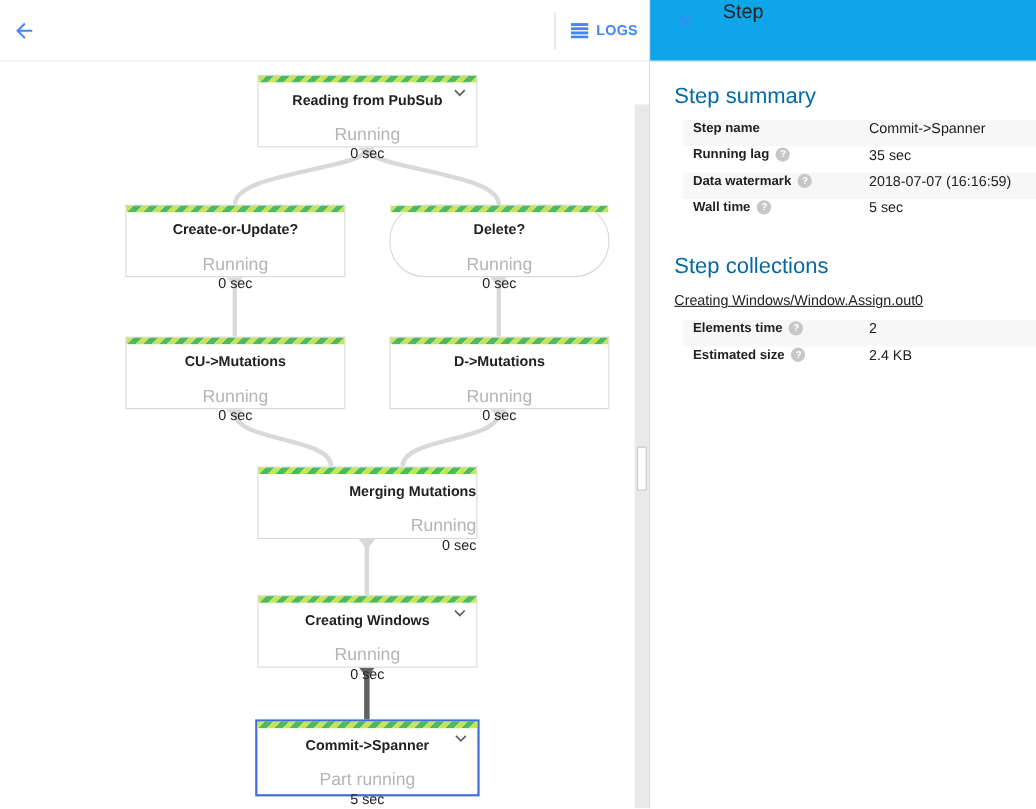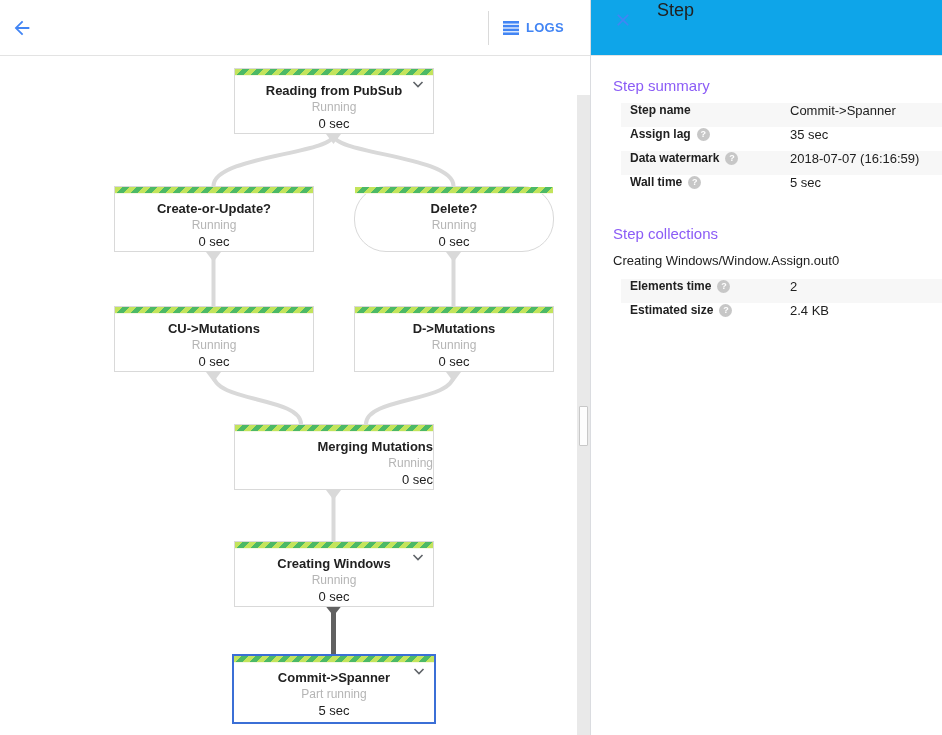--- a/index.html
+++ b/index.html
@@ -23,21 +23,21 @@
   .icon-btn {
     width: 40px; height: 40px; display: flex; align-items: center; justify-content: center;
     cursor: pointer; border: none; background: transparent; flex: 0 0 auto;
   }
   .page-title { font-size: 18px; color: #212121; margin-left: 8px; white-space: nowrap; }
   .header-spacer { flex: 1; }
   .header-divider { width: 1px; height: 34px; background: #dadada; margin-right: 14px; }
   .logs-btn {
     display: flex; align-items: center; gap: 7px; border: none; background: transparent;
     color: #4285f4; font-weight: bold; font-size: 13px; letter-spacing: .3px;
-    cursor: pointer; margin-right: 26px; font-family: inherit;
+    cursor: pointer; margin-right: 10px; font-family: inherit;
   }
   .panel-title { font-size: 18px; color: #212121; margin-left: 14px; }
   .right-header .icon-btn { margin-left: 12px; }
 
   
   .panel-divider { position: absolute; left: 590px; top: 0; bottom: 0; width: 1px; background: #dadce0; }
 
   
   .graph-area {
     position: absolute; left: 0; top: 56px; width: 590px; height: 679px;
@@ -49,21 +49,21 @@
     position: absolute; width: 200px; height: 66px;
     background: #fff; border: 1px solid #d9d9d9;
     text-align: center; cursor: pointer;
   }
   .node .stripe {
     height: 7px; width: 100%;
     background: repeating-linear-gradient(135deg, #c3e45c 0px, #c3e45c 5px, #4cb966 5px, #4cb966 10px);
     border-bottom: 1px solid #f4f9e2;
   }
   .node .title { font-size: 13px; font-weight: bold; color: #212121; margin-top: 6px; line-height: 17px; }
-  .node .status { font-size: 12px; color: #b5b5b5; line-height: 16px; }
+  .node .status { font-size: 16px; color: #b5b5b5; line-height: 16px; margin-top: 16px; }
   .node .time { font-size: 13px; color: #212121; line-height: 17px; }
   .node .chevron {
     position: absolute; top: 12px; right: 9px; width: 12px; height: 8px;
     cursor: pointer;
   }
   .node.selected { border: 2px solid #3b6fd6; }
 
   .node-reading  { left: 234px; top:  12px; }
   .node-create   { left: 114px; top: 130px; }
   .node-delete   { left: 354px; top: 130px; border-radius: 32px; }
@@ -81,39 +81,39 @@
   .scroll-thumb {
     position: absolute; left: 2px; top: 311px; width: 9px; height: 40px;
     background: #fdfdfd; border: 1px solid #c8c8c8; border-radius: 1px;
   }
 
   
   .right-panel {
     position: absolute; left: 591px; top: 56px; right: 0; bottom: 0;
     background: #fff; padding: 21px 0 0 22px;
   }
-  .section-heading { font-size: 15px; color: #8b5cf6; font-weight: normal; }
+  .section-heading { font-size: 20px; color: #0369a1; font-weight: normal; }
   .kv-table { margin: 9px 0 0 8px; }
   .kv-row {
     display: flex; align-items: flex-start; height: 24px;
     padding-left: 9px; font-size: 13px;
   }
   .kv-row.shaded { background: #f7f7f7; }
   .kv-label {
     flex: 0 0 160px; font-size: 12px; font-weight: bold; color: #212121;
     display: flex; align-items: center; gap: 6px;
   }
   .kv-value { font-size: 13px; color: #212121; }
   .help {
     width: 13px; height: 13px; border-radius: 50%; background: #c7c7c7;
     color: #fff; font-size: 9px; font-weight: bold; line-height: 13px;
     text-align: center; display: inline-block; cursor: pointer;
   }
   .input-collections-heading { margin-top: 26px; }
-  .collection-name { font-size: 13px; color: #212121; margin-top: 11px; }
+  .collection-name { font-size: 13px; color: #212121; margin-top: 11px; text-decoration: underline; }
   .input-table { margin-top: 11px; }
 </style>
 </head>
 <body>
 
 <div class="left-header">
   <button class="icon-btn" style="margin-left:2px;">
     <svg width="22" height="22" viewBox="0 0 24 24" fill="#4285f4">
       <path d="M20 11H7.8l5.6-5.6L12 4l-8 8 8 8 1.4-1.4L7.8 13H20z"></path>
     </svg>
@@ -246,21 +246,21 @@
 
   <div class="kv-table">
     <div class="kv-row shaded">
       <span class="kv-label">
         <span>Step name</span>
       </span>
       <span class="kv-value">Commit-&gt;Spanner</span>
     </div>
     <div class="kv-row">
       <span class="kv-label">
-        <span>Assign lag</span>
+        <span>Running lag</span>
         <span class="help">?</span>
       </span>
       <span class="kv-value">35 sec</span>
     </div>
     <div class="kv-row shaded">
       <span class="kv-label">
         <span>Data watermark</span>
         <span class="help">?</span>
       </span>
       <span class="kv-value">2018-07-07 (16:16:59)</span>

